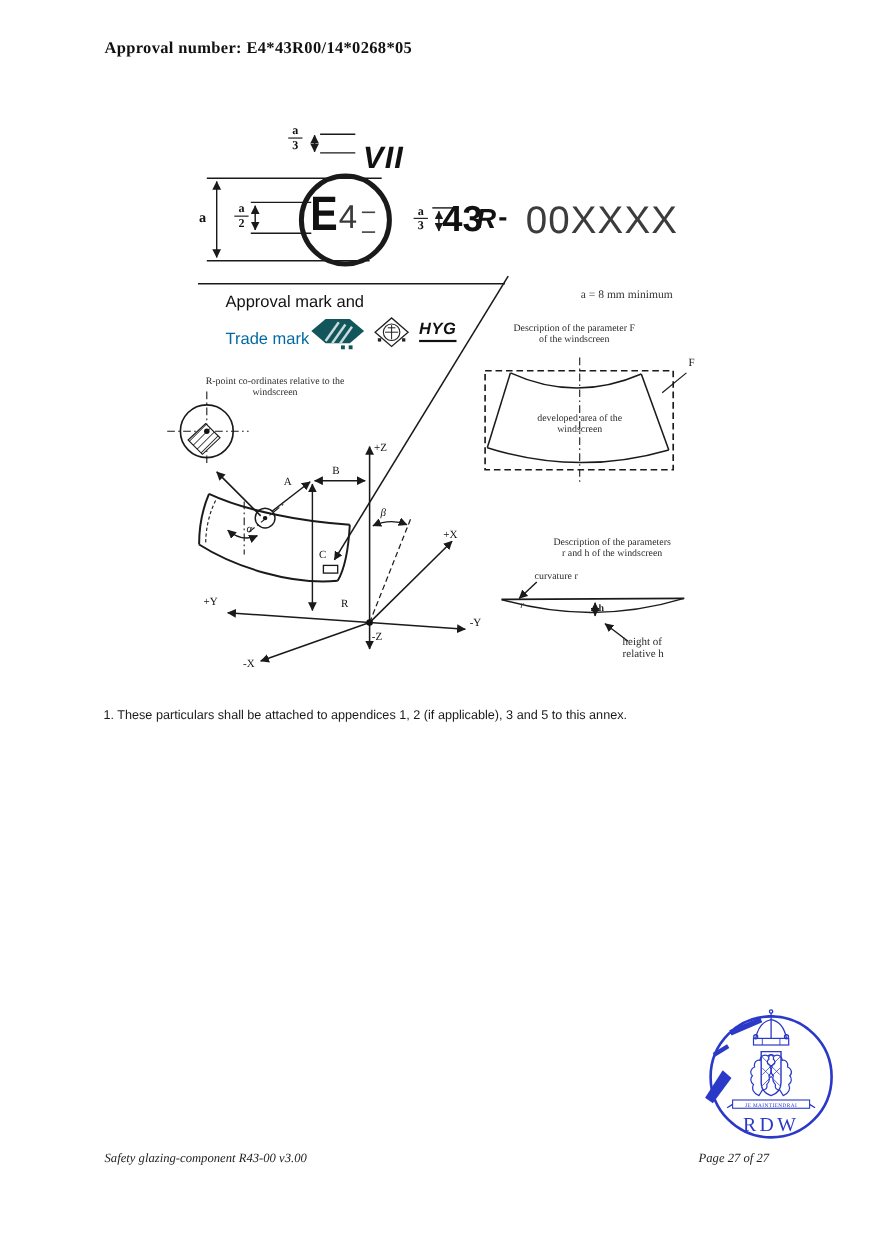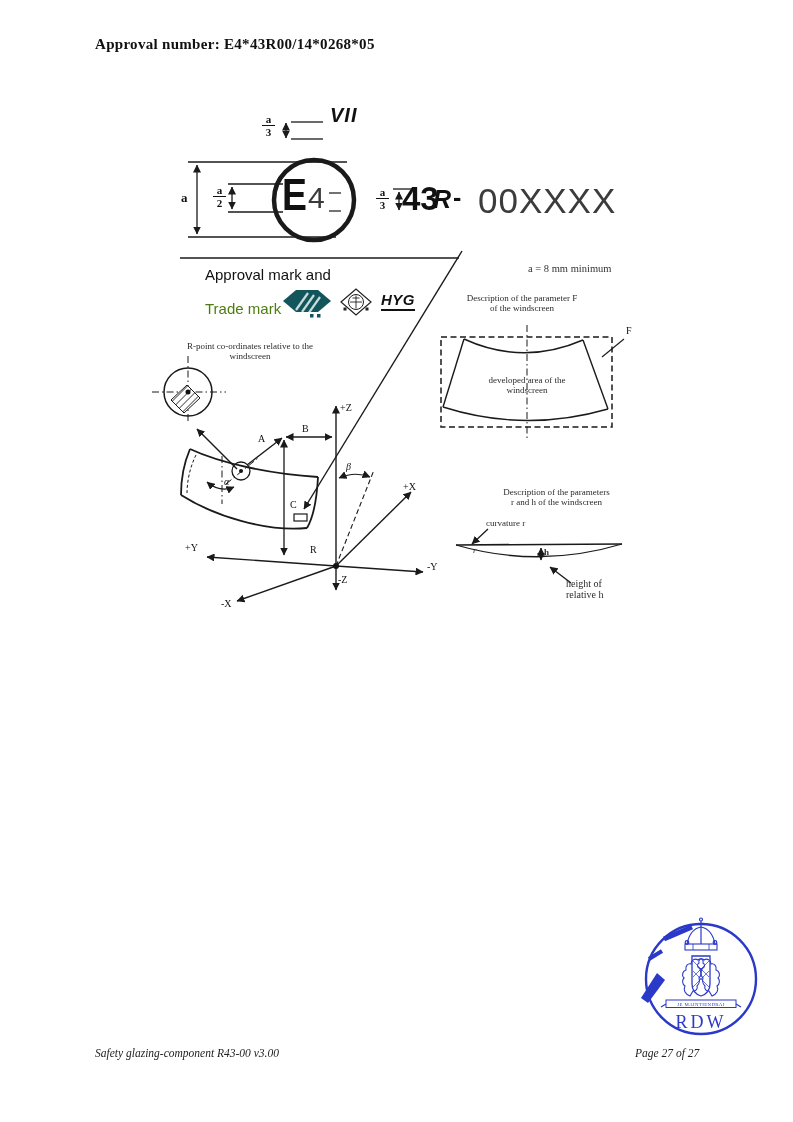--- a/index.html
+++ b/index.html
@@ -183,21 +183,21 @@
     </g>
   </svg>
 
   <span class="abs serif" style="left:95px;top:36px;font-size:15px;font-weight:bold;letter-spacing:0.3px;">Approval number: E4*43R00/14*0268*05</span>
 
   <span class="frac" style="left:262px;top:114px;">
     <span>a</span>
     <span class="fbar"></span>
     <span>3</span>
   </span>
-  <span class="abs sans" style="left:330px;top:104px;font-size:20px;font-weight:800;font-style:italic;letter-spacing:1px;">VII</span>
+  <span class="abs sans" style="left:330px;top:128px;font-size:28px;font-weight:800;font-style:italic;letter-spacing:1px;">VII</span>
 
   <span class="abs serif" style="left:181px;top:190px;font-size:13px;font-weight:bold;">a</span>
   <span class="frac" style="left:213px;top:185px;">
     <span>a</span>
     <span class="fbar"></span>
     <span>2</span>
   </span>
   <span class="abs sans" style="left:282px;top:172px;font-size:44px;font-weight:900;line-height:46px;transform:scaleX(0.85);transform-origin:left;">E</span>
   <span class="abs sans" style="left:308px;top:182px;font-size:30px;font-weight:400;color:#3a3a3a;line-height:31px;">4</span>
 
@@ -206,21 +206,21 @@
     <span class="fbar"></span>
     <span>3</span>
   </span>
   <span class="abs sans" style="left:402px;top:186px;font-size:33px;font-weight:800;line-height:26px;">43</span>
   <span class="abs sans" style="left:433px;top:186px;font-size:25px;font-weight:800;font-style:italic;line-height:26px;">R</span>
   <span class="abs sans" style="left:453px;top:184px;font-size:25px;font-weight:800;line-height:26px;">-</span>
   <span class="abs sans" style="left:478px;top:187px;font-size:35px;font-weight:500;color:#3c3c3c;letter-spacing:1px;line-height:27px;">00XXXX</span>
   <span class="abs serif" style="left:528px;top:263px;font-size:10.5px;color:#333;">a = 8 mm minimum</span>
 
   <span class="abs sans" style="left:205px;top:266px;font-size:15px;color:#111;">Approval mark and</span>
-  <span class="abs sans" style="left:205px;top:300px;font-size:15px;color:#4d7c0f;">Trade mark</span>
+  <span class="abs sans" style="left:205px;top:300px;font-size:15px;color:#0369a1;">Trade mark</span>
   <span class="abs sans" style="left:381px;top:291px;font-size:15px;font-weight:800;font-style:italic;letter-spacing:0.5px;border-bottom:2px solid #111;padding-bottom:1px;">HYG</span>
 
   <div class="abs ctr small-diag" style="left:168px;top:341px;width:164px;">
     <div>R-point co-ordinates relative to the</div>
     <div>windscreen</div>
   </div>
 
   <span class="abs axis-label" style="left:340px;top:402px;">+Z</span>
   <span class="abs axis-label" style="left:338px;top:574px;">-Z</span>
   <span class="abs axis-label" style="left:403px;top:481px;">+X</span>
@@ -249,17 +249,18 @@
     <div>r and h of the windscreen</div>
   </div>
   <span class="abs small-diag" style="left:486px;top:518px;">curvature r</span>
   <span class="abs small-diag" style="left:473px;top:545px;font-style:italic;">r</span>
   <span class="abs small-diag" style="left:544px;top:547px;font-weight:bold;">h</span>
   <div class="abs small-diag" style="left:566px;top:578px;width:80px;font-size:10px;line-height:11px;white-space:normal;">
     <div>height of</div>
     <div>relative h</div>
   </div>
 
+  <span class="abs sans" style="left:94px;top:645px;font-size:11.5px;color:#1b1b1b;">1. These particulars shall be attached to appendices 1, 2 (if applicable), 3 and 5 to this annex.</span>
 
   <span class="abs serif" style="left:95px;top:1047px;font-size:11.5px;font-style:italic;color:#222;">Safety glazing-component R43-00 v3.00</span>
   <span class="abs serif" style="left:635px;top:1047px;font-size:11.5px;font-style:italic;color:#222;">Page 27 of 27</span>
 
 </div>
 
 </body></html>

